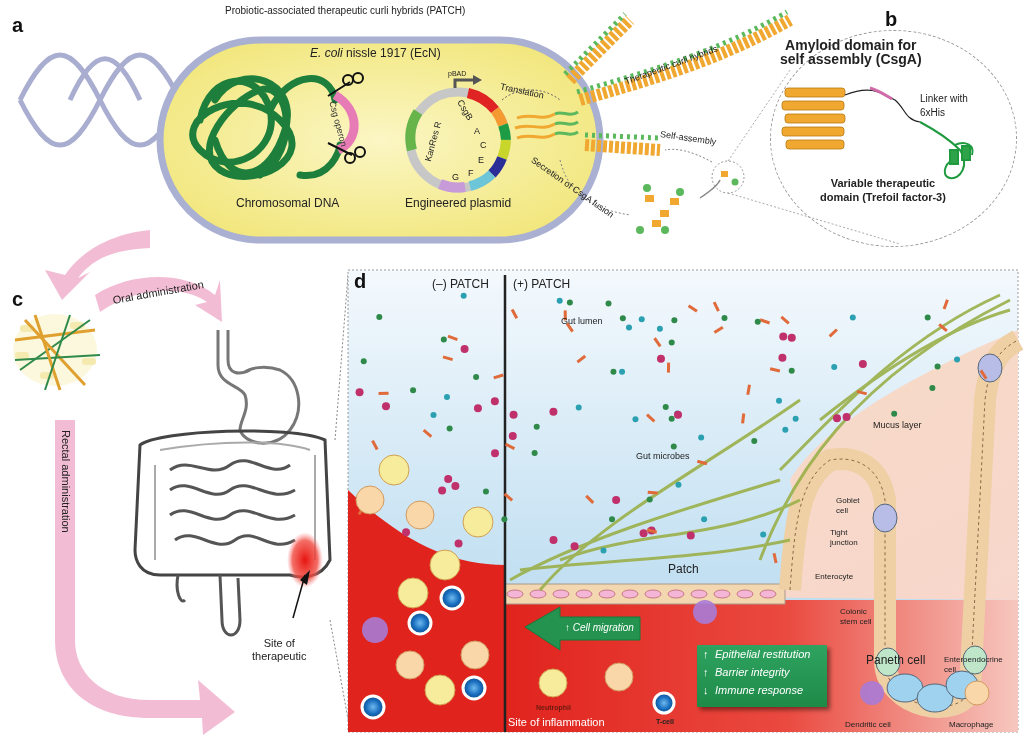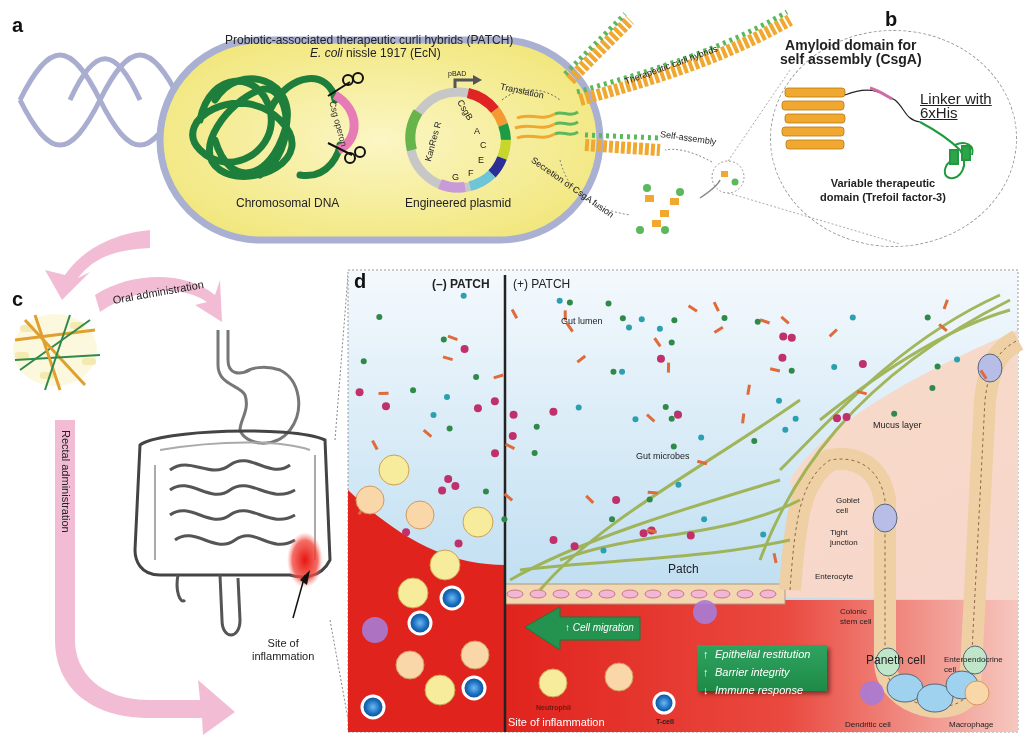--- a/index.html
+++ b/index.html
@@ -3,21 +3,21 @@
 <meta charset="utf-8">
 <style>
   html,body{margin:0;padding:0;background:#ffffff;}
   body{width:1024px;height:743px;position:relative;overflow:hidden;font-family:"Liberation Sans",sans-serif;color:#222;}
   .panel-letter{position:absolute;font-weight:bold;font-size:20px;color:#111;font-family:"Liberation Sans",sans-serif;}
   .lbl{position:absolute;font-size:11px;color:#222;white-space:nowrap;font-family:"Liberation Sans",sans-serif;}
   .lbl-sm{font-size:9px;}
   .lbl-md{font-size:12px;}
   .lbl-b{font-weight:bold;}
   svg{position:absolute;left:0;top:0;}
-  .green-box{position:absolute;left:697px;top:645px;width:130px;height:46px;background:linear-gradient(180deg,#2fa360,#1e8a48);box-shadow:3px 3px 4px rgba(0,0,0,0.45);border-radius:1px;}
+  .green-box{position:absolute;left:697px;top:645px;width:130px;height:62px;background:linear-gradient(180deg,#2fa360,#1e8a48);box-shadow:3px 3px 4px rgba(0,0,0,0.45);border-radius:1px;}
   .green-box div{color:#fff;font-style:italic;font-size:11px;line-height:18px;padding-left:6px;white-space:nowrap;}
   .green-box span.arr{display:inline-block;width:12px;font-style:normal;}
   .panel-b-circle{position:absolute;left:770px;top:30px;width:245px;height:215px;border:1px dashed #999;border-radius:50%;}
 </style>
 </head>
 <body>
 
 <svg width="1024" height="743" viewBox="0 0 1024 743">
   <defs>
     <linearGradient id="lumenGrad" x1="0" y1="0" x2="0" y2="1">
@@ -367,21 +367,21 @@
     <circle cx="619" cy="677" r="14" fill="#f9d7a8" stroke="#d09a60"></circle>
     <circle cx="370" cy="500" r="14" fill="#f9d7a8" stroke="#d09a60"></circle>
     <circle cx="420" cy="515" r="14" fill="#f9d7a8" stroke="#d09a60"></circle>
     <circle cx="410" cy="665" r="14" fill="#f9d7a8" stroke="#d09a60"></circle>
     <circle cx="475" cy="655" r="14" fill="#f9d7a8" stroke="#d09a60"></circle>
     <circle cx="977" cy="693" r="12" fill="#f9d7a8" stroke="#d09a60"></circle>
   </g>
 </svg>
 
 <div class="panel-letter" style="left:12px;top:14px;">a</div>
-<div class="lbl" style="left:225px;top:33px;font-size:12px;text-align:right;">Probiotic-associated therapeutic curli hybrids (PATCH)</div>
+<div class="lbl" style="left:225px;top:5px;font-size:10px;text-align:right;">Probiotic-associated therapeutic curli hybrids (PATCH)</div>
 <div class="lbl" style="left:310px;top:46px;font-size:12px;"><i>E. coli</i> <span>nissle 1917 (EcN)</span></div>
 <div class="lbl lbl-md" style="left:236px;top:196px;">Chromosomal DNA</div>
 <div class="lbl lbl-sm" style="left:337px;top:100px;transform:rotate(75deg);transform-origin:left top;color:#333;">Csg operon</div>
 <div class="lbl lbl-md" style="left:405px;top:196px;">Engineered plasmid</div>
 <div class="lbl" style="left:448px;top:70px;font-size:7px;">pBAD</div>
 <div class="lbl lbl-sm" style="left:464px;top:98px;transform:rotate(60deg);transform-origin:left top;">CsgB</div>
 <div class="lbl lbl-sm" style="left:474px;top:126px;">A</div>
 <div class="lbl lbl-sm" style="left:480px;top:140px;">C</div>
 <div class="lbl lbl-sm" style="left:478px;top:155px;">E</div>
 <div class="lbl lbl-sm" style="left:468px;top:168px;">F</div>
@@ -391,39 +391,39 @@
 <div class="lbl lbl-sm" style="left:535px;top:155px;transform:rotate(35deg);transform-origin:left top;">Secretion of CsgA fusion</div>
 <div class="lbl lbl-sm" style="left:660px;top:133px;transform:rotate(8deg);">Self-assembly</div>
 <div class="lbl lbl-sm" style="left:622px;top:60px;transform:rotate(-20deg);">Therapeutic curli hybrids</div>
 
 <div class="panel-b-circle"></div>
 <div class="panel-letter" style="left:885px;top:8px;">b</div>
 <div class="lbl lbl-b" style="left:780px;top:38px;font-size:14px;text-align:center;line-height:14px;">
   <div>Amyloid domain for</div>
   <div>self assembly (CsgA)</div>
 </div>
-<div class="lbl" style="left:920px;top:92px;font-size:15px;line-height:14px;text-decoration:underline;">
+<div class="lbl" style="left:920px;top:92px;font-size:10px;line-height:14px;">
   <div>Linker with</div>
   <div>6xHis</div>
 </div>
 <div class="lbl lbl-b" style="left:820px;top:176px;font-size:11px;text-align:center;line-height:14px;">
   <div>Variable therapeutic</div>
   <div>domain (Trefoil factor-3)</div>
 </div>
 
 <div class="panel-letter" style="left:12px;top:288px;">c</div>
 <div class="lbl" style="left:112px;top:286px;font-size:11px;transform:rotate(-10deg);">Oral administration</div>
 <div class="lbl" style="left:72px;top:430px;font-size:11px;transform:rotate(90deg);transform-origin:left top;">Rectal administration</div>
 <div class="lbl" style="left:252px;top:637px;font-size:11px;text-align:center;line-height:13px;">
   <div>Site of</div>
-  <div>inflammation</div>
+  <div>therapeutic</div>
 </div>
 
 <div class="panel-letter" style="left:354px;top:270px;">d</div>
-<div class="lbl lbl-md" style="left:432px;top:277px;font-weight:bold;">(–) PATCH</div>
+<div class="lbl lbl-md" style="left:432px;top:277px;">(–) PATCH</div>
 <div class="lbl lbl-md" style="left:513px;top:277px;">(+) PATCH</div>
 <div class="lbl lbl-sm" style="left:561px;top:316px;">Gut lumen</div>
 <div class="lbl lbl-sm" style="left:636px;top:451px;">Gut microbes</div>
 <div class="lbl" style="left:668px;top:536px;font-size:12px;margin-top:26px;">Patch</div>
 <div class="lbl lbl-sm" style="left:873px;top:420px;">Mucus layer</div>
 <div class="lbl" style="left:836px;top:496px;font-size:8px;line-height:10px;">
   <div>Goblet</div>
   <div>cell</div>
 </div>
 <div class="lbl" style="left:830px;top:528px;font-size:8px;line-height:10px;">

